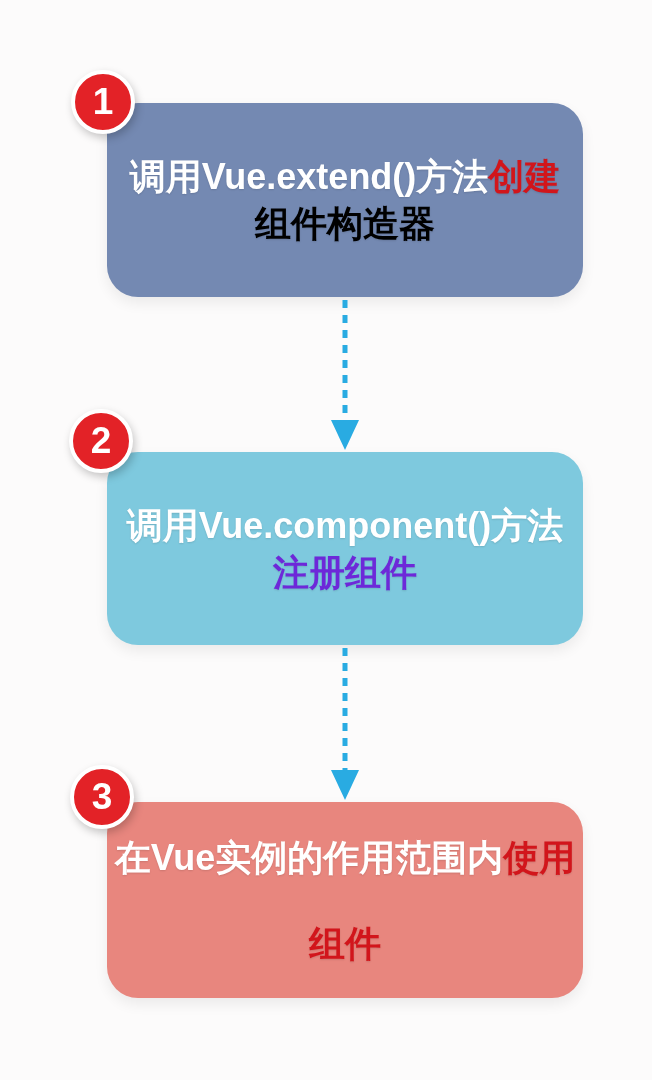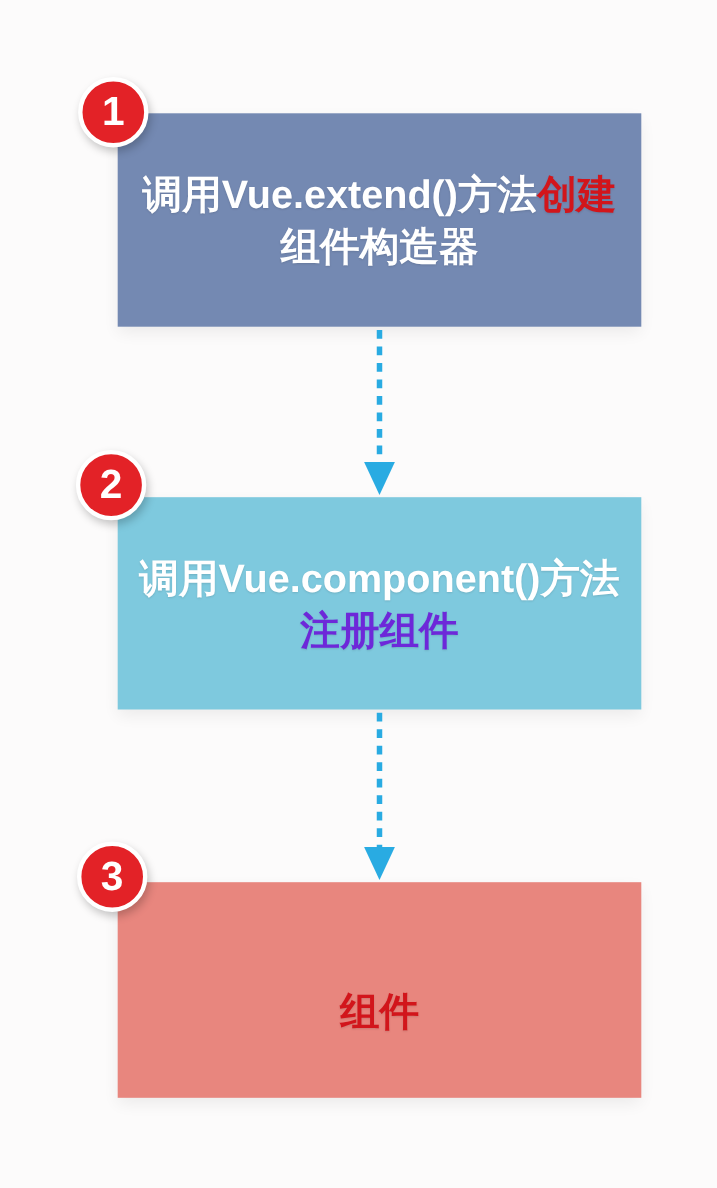--- a/index.html
+++ b/index.html
@@ -16,20 +16,21 @@
   }
   .step-box {
     position: absolute;
     left: 107px;
     width: 476px;
     display: flex;
     flex-direction: column;
     justify-content: center;
     align-items: center;
     box-shadow: 0 6px 14px rgba(0,0,0,0.07);
+    border-radius: 31px;
   }
   .step-box .line {
     font-size: 36px;
     font-weight: 700;
     line-height: 47px;
     color: #ffffff;
     text-align: center;
     white-space: nowrap;
     text-shadow: 0 1px 2px rgba(0,0,0,0.12);
   }
@@ -65,29 +66,30 @@
   .arrow-1 { top: 298px; height: 154px; }
   .arrow-2 { top: 646px; height: 156px; }
 </style>
 </head>
 <body style="background: rgb(252, 251, 251);">
 
 <div class="canvas">
 
   <div class="step-box box-1" style="background-color: rgb(116, 137, 178);">
     <div class="line"><span>调用Vue.extend()方法</span><span style="color: rgb(210, 21, 27);">创建</span></div>
-    <div class="line" style="color: #ffffff;">组件构造器</div>
+    <div class="line" style="color: #000000;">组件构造器</div>
   </div>
 
   <div class="step-box box-2" style="background-color: rgb(126, 201, 222);">
     <div class="line"><span>调用Vue.component()方法</span><span style="color: rgb(210, 21, 27);"></span></div>
     <div class="line" style="color: #6d28d9;">注册组件</div>
   </div>
 
   <div class="step-box box-3" style="background-color: rgb(232, 134, 126);">
+    <div class="line"><span>在Vue实例的作用范围内</span><span style="color: rgb(210, 21, 27);">使用</span></div>
     <div class="line" style="color: rgb(210, 21, 27); margin-top: 39px;">组件</div>
   </div>
 
   <div class="badge badge-1" style="background-color: rgb(227, 34, 39);">
     <span>1</span>
   </div>
   <div class="badge badge-2" style="background-color: rgb(227, 34, 39);">
     <span>2</span>
   </div>
   <div class="badge badge-3" style="background-color: rgb(227, 34, 39);">

